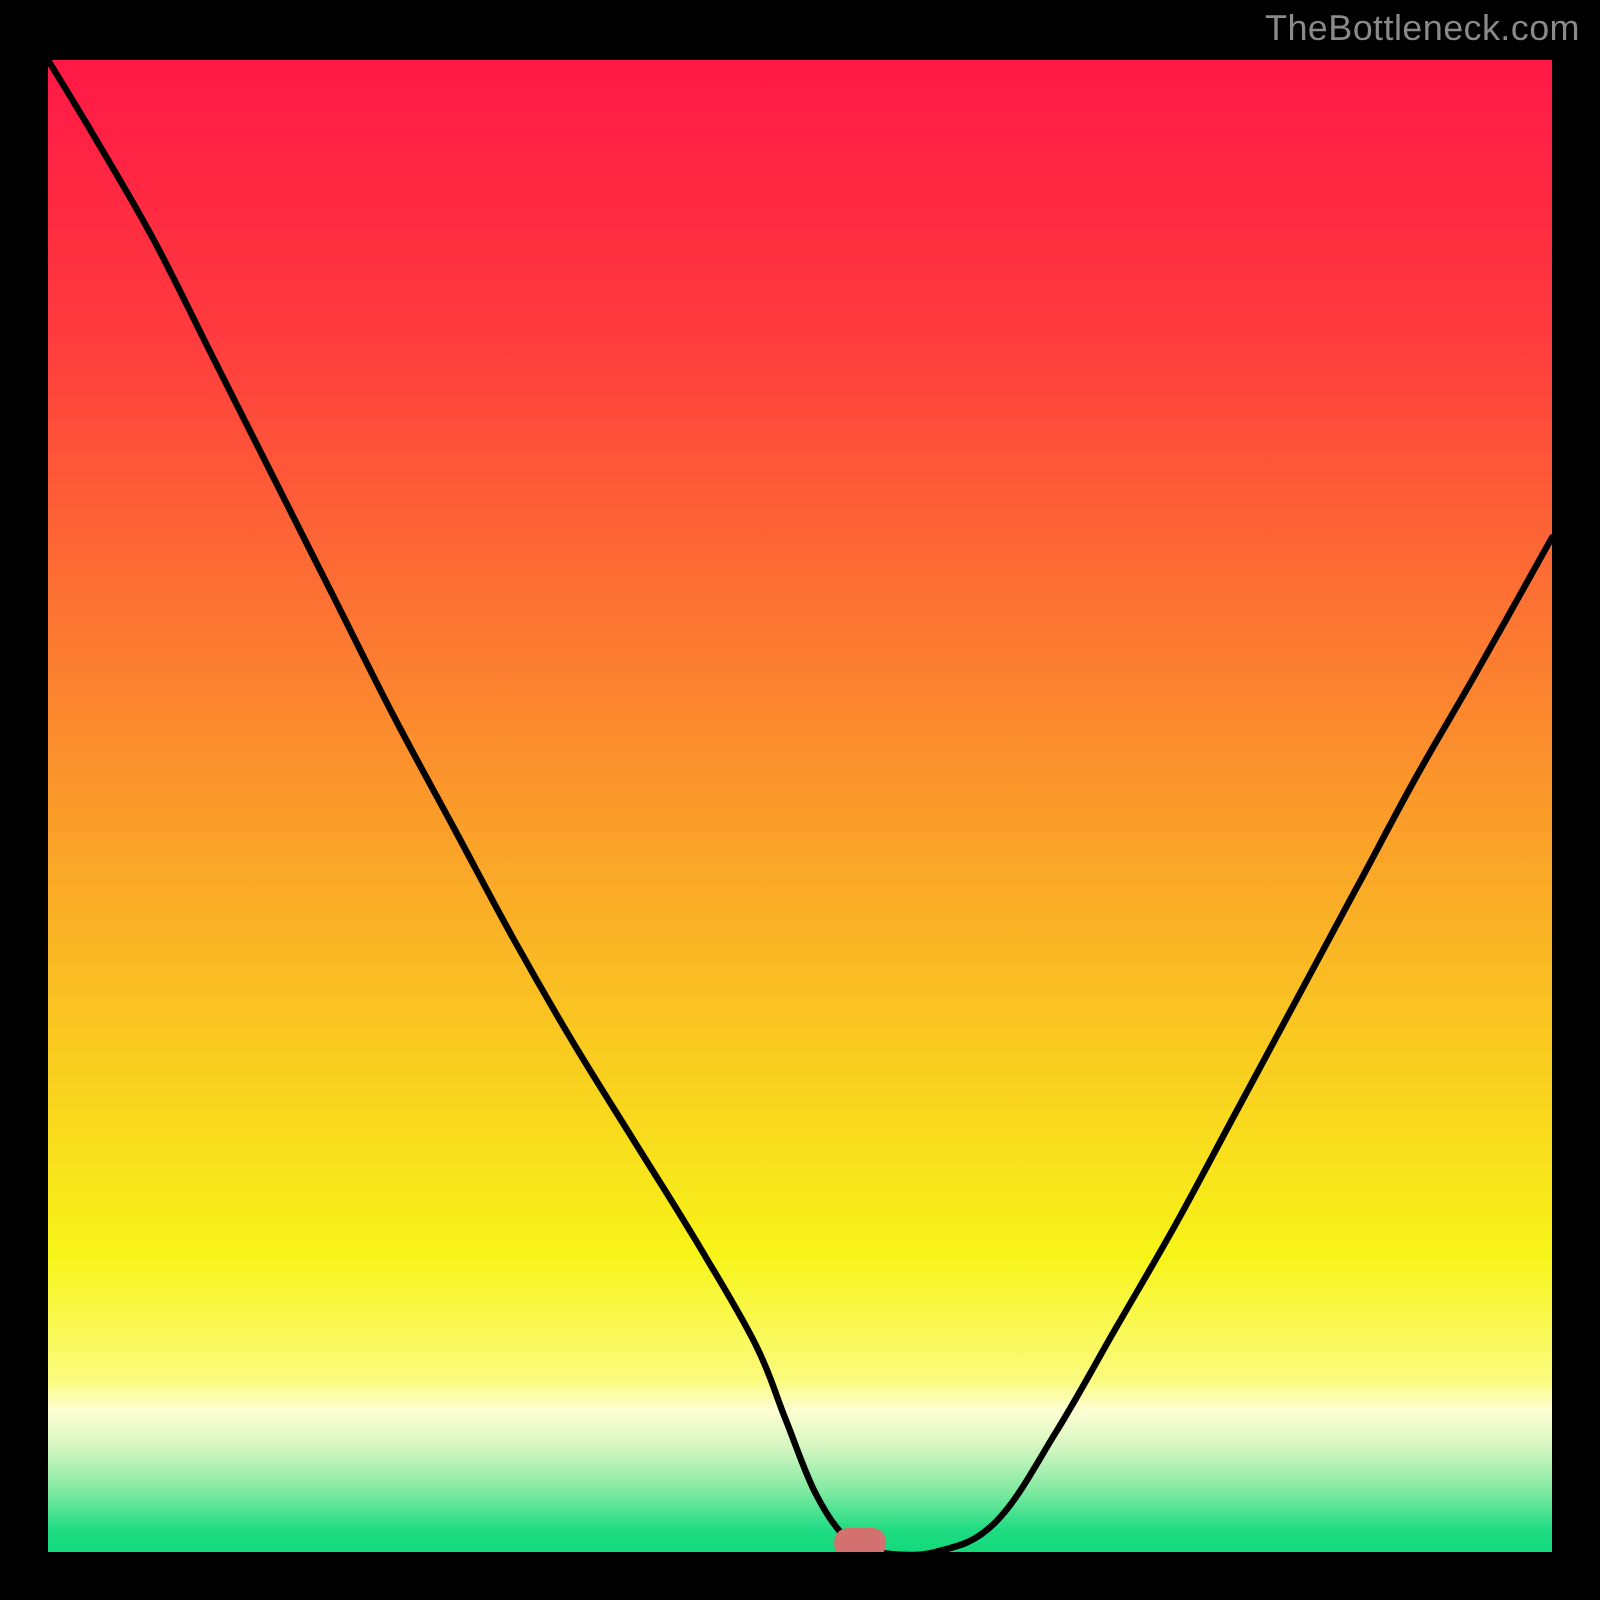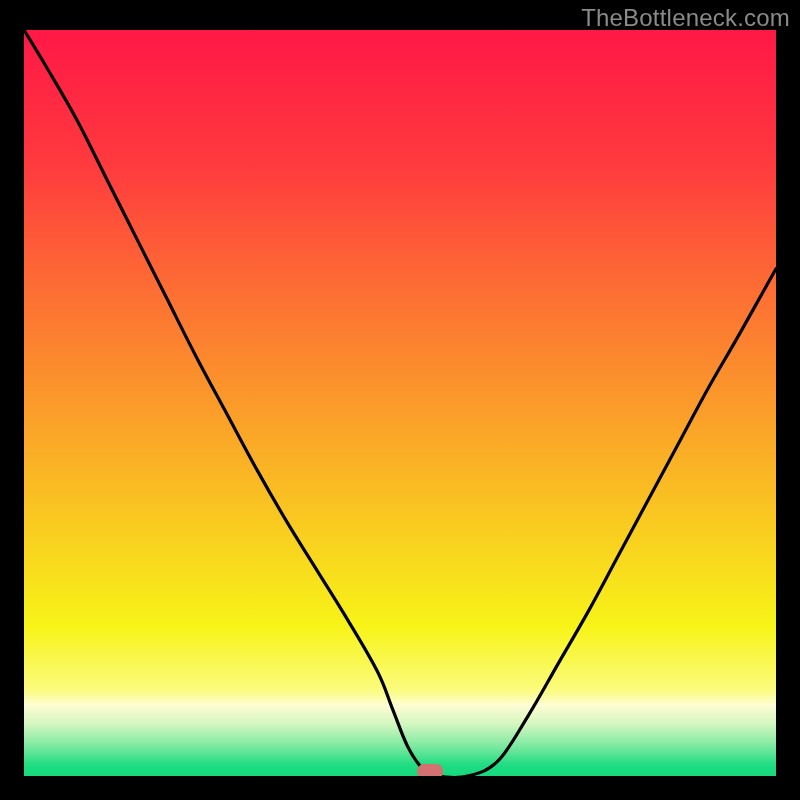--- a/index.html
+++ b/index.html
@@ -17,21 +17,21 @@
     top: 0;
     width: 800px;
     height: 800px;
     background: #000;
   }
   .watermark {
     position: absolute;
     top: 4px;
     right: 10px;
     color: #8a8a8a;
-    font-size: 24px;
+    font-size: 18px;
     font-weight: 500;
     letter-spacing: 0.2px;
   }
   .plot {
     position: absolute;
     left: 24px;
     top: 30px;
     width: 752px;
     height: 746px;
   }

